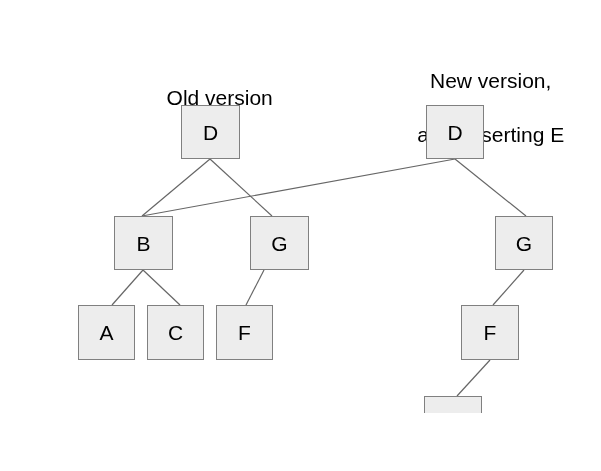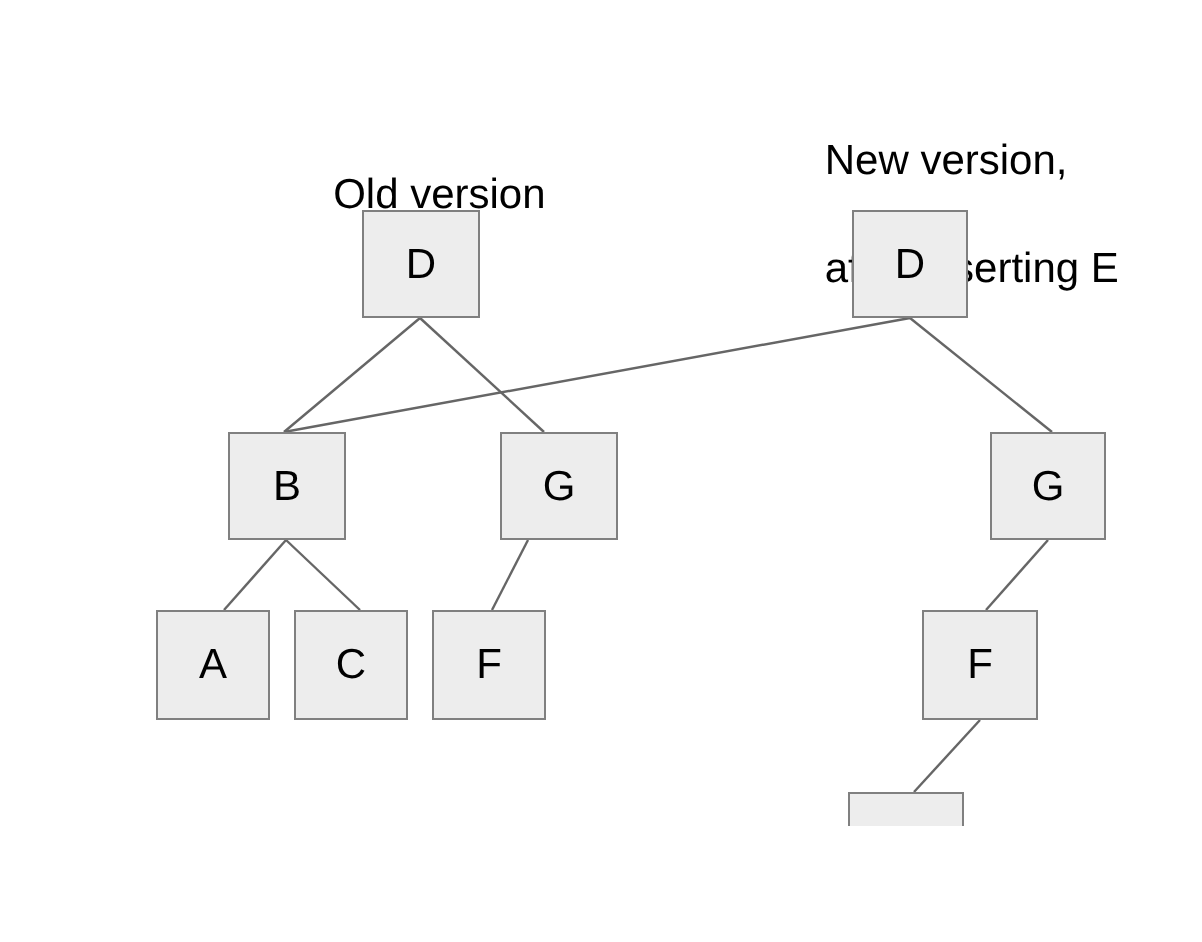--- a/index.html
+++ b/index.html
@@ -72,21 +72,21 @@
         <line x1="415" y1="159" x2="486" y2="216"></line>
         <line x1="484" y1="270" x2="453" y2="305"></line>
         <line x1="450" y1="360" x2="417" y2="396"></line>
       </g>
   </svg>
 
   <div class="caption" style="left:78px; top:57px; width:180px;">
     <span>Old version</span>
   </div>
 
-  <div class="caption" style="left:349px; top:40px; width:180px; text-align:left;">
+  <div class="caption" style="left:349px; top:40px; width:180px; text-align:center;">
     <span>New version,</span><br>
     <span>after inserting E</span>
   </div>
 
   <div class="node" style="left:141px; top:105px; width:59px; height:54px;">
     <span class="node-label">D</span>
   </div>
   <div class="node" style="left:74px; top:216px; width:59px; height:54px;">
     <span class="node-label">B</span>
   </div>

